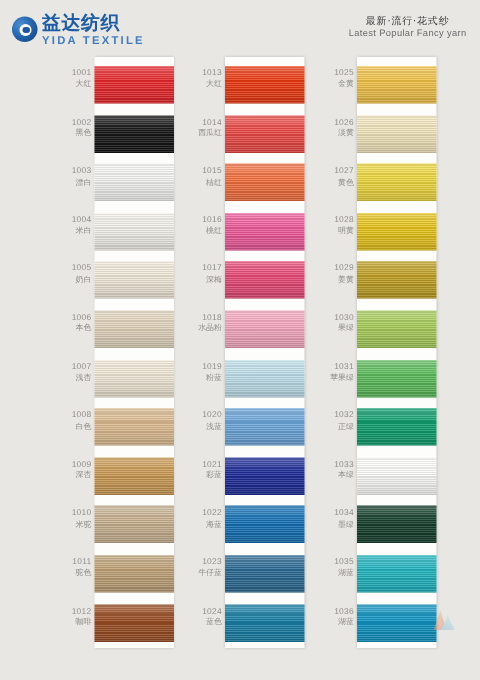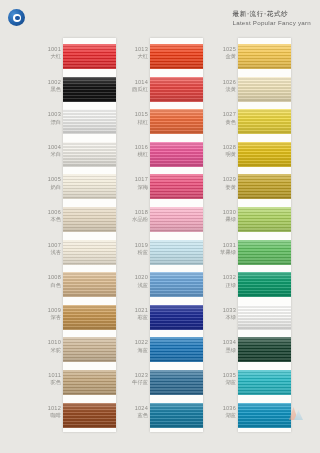--- a/index.html
+++ b/index.html
@@ -16,21 +16,21 @@
     background:radial-gradient(circle at 33% 33%,#4a8fd4 0%,#1f5fa8 55%,#14417a 100%);
     position:relative;flex:0 0 auto;}
   .logo-mark:after{content:"";position:absolute;left:5px;top:4.5px;width:8px;height:8px;
     border-radius:50%;background:#fff;}
   .logo-mark:before{content:"";position:absolute;left:7px;top:6.5px;width:4.5px;height:4.5px;
     border-radius:50%;background:#1c56a0;z-index:2;}
   .logo-texts{display:flex;flex-direction:column;line-height:1;}
   #logo-cn{font-size:12.5px;font-weight:bold;color:#1d5ca6;letter-spacing:.5px;
     font-family:"DejaVu Sans",sans-serif;}
   #logo-en{font-size:7.5px;font-weight:bold;color:#3f7cc0;letter-spacing:1.5px;margin-top:1.5px;}
-  #tagline-group{position:absolute;right:9px;top:10px;text-align:left;line-height:1.25;}
+  #tagline-group{position:absolute;right:9px;top:10px;text-align:center;line-height:1.25;}
   #tagline-cn{font-size:6.6px;color:#3c3c3c;letter-spacing:.6px;font-family:"DejaVu Sans",sans-serif;}
   #tagline-en{font-size:6.2px;color:#6a6a6a;letter-spacing:.25px;margin-top:1px;}
   
   .column{position:absolute;top:38px;}
   #col-0{left:36px;} #col-1{left:123px;} #col-2{left:211px;}
   .card{position:absolute;left:27px;top:0;width:53px;height:394px;
     background:#fdfdfb;box-shadow:0 0 2px rgba(0,0,0,.18);}
   .label{position:absolute;left:0;width:25px;text-align:right;line-height:1.15;
     color:#8e8d88;}
   .label .code{font-size:5.6px;letter-spacing:.2px;display:block;}
@@ -49,20 +49,24 @@
     background:linear-gradient(140deg,#f0b9a0,#e78b68);clip-path:polygon(50% 0,100% 100%,0 100%);}
   #watermark .wm-b{position:absolute;left:7px;top:6px;width:9px;height:10px;
     background:linear-gradient(200deg,#cfe3ee,#8fc2da);clip-path:polygon(50% 0,100% 100%,0 100%);}
 </style>
 </head>
 <body>
 
 <div id="header">
   <div id="logo-group">
     <div class="logo-mark"></div>
+    <div class="logo-texts">
+      <span id="logo-cn">益达纺织</span>
+      <span id="logo-en">YIDA TEXTILE</span>
+    </div>
   </div>
   <div id="tagline-group">
     <div id="tagline-cn">最新·流行·花式纱</div>
     <div id="tagline-en">Latest Popular Fancy yarn</div>
   </div>
 </div>
 
 <div class="column" id="col-0">
     <div class="card"></div>
     <div class="label" style="top: 8px;">

